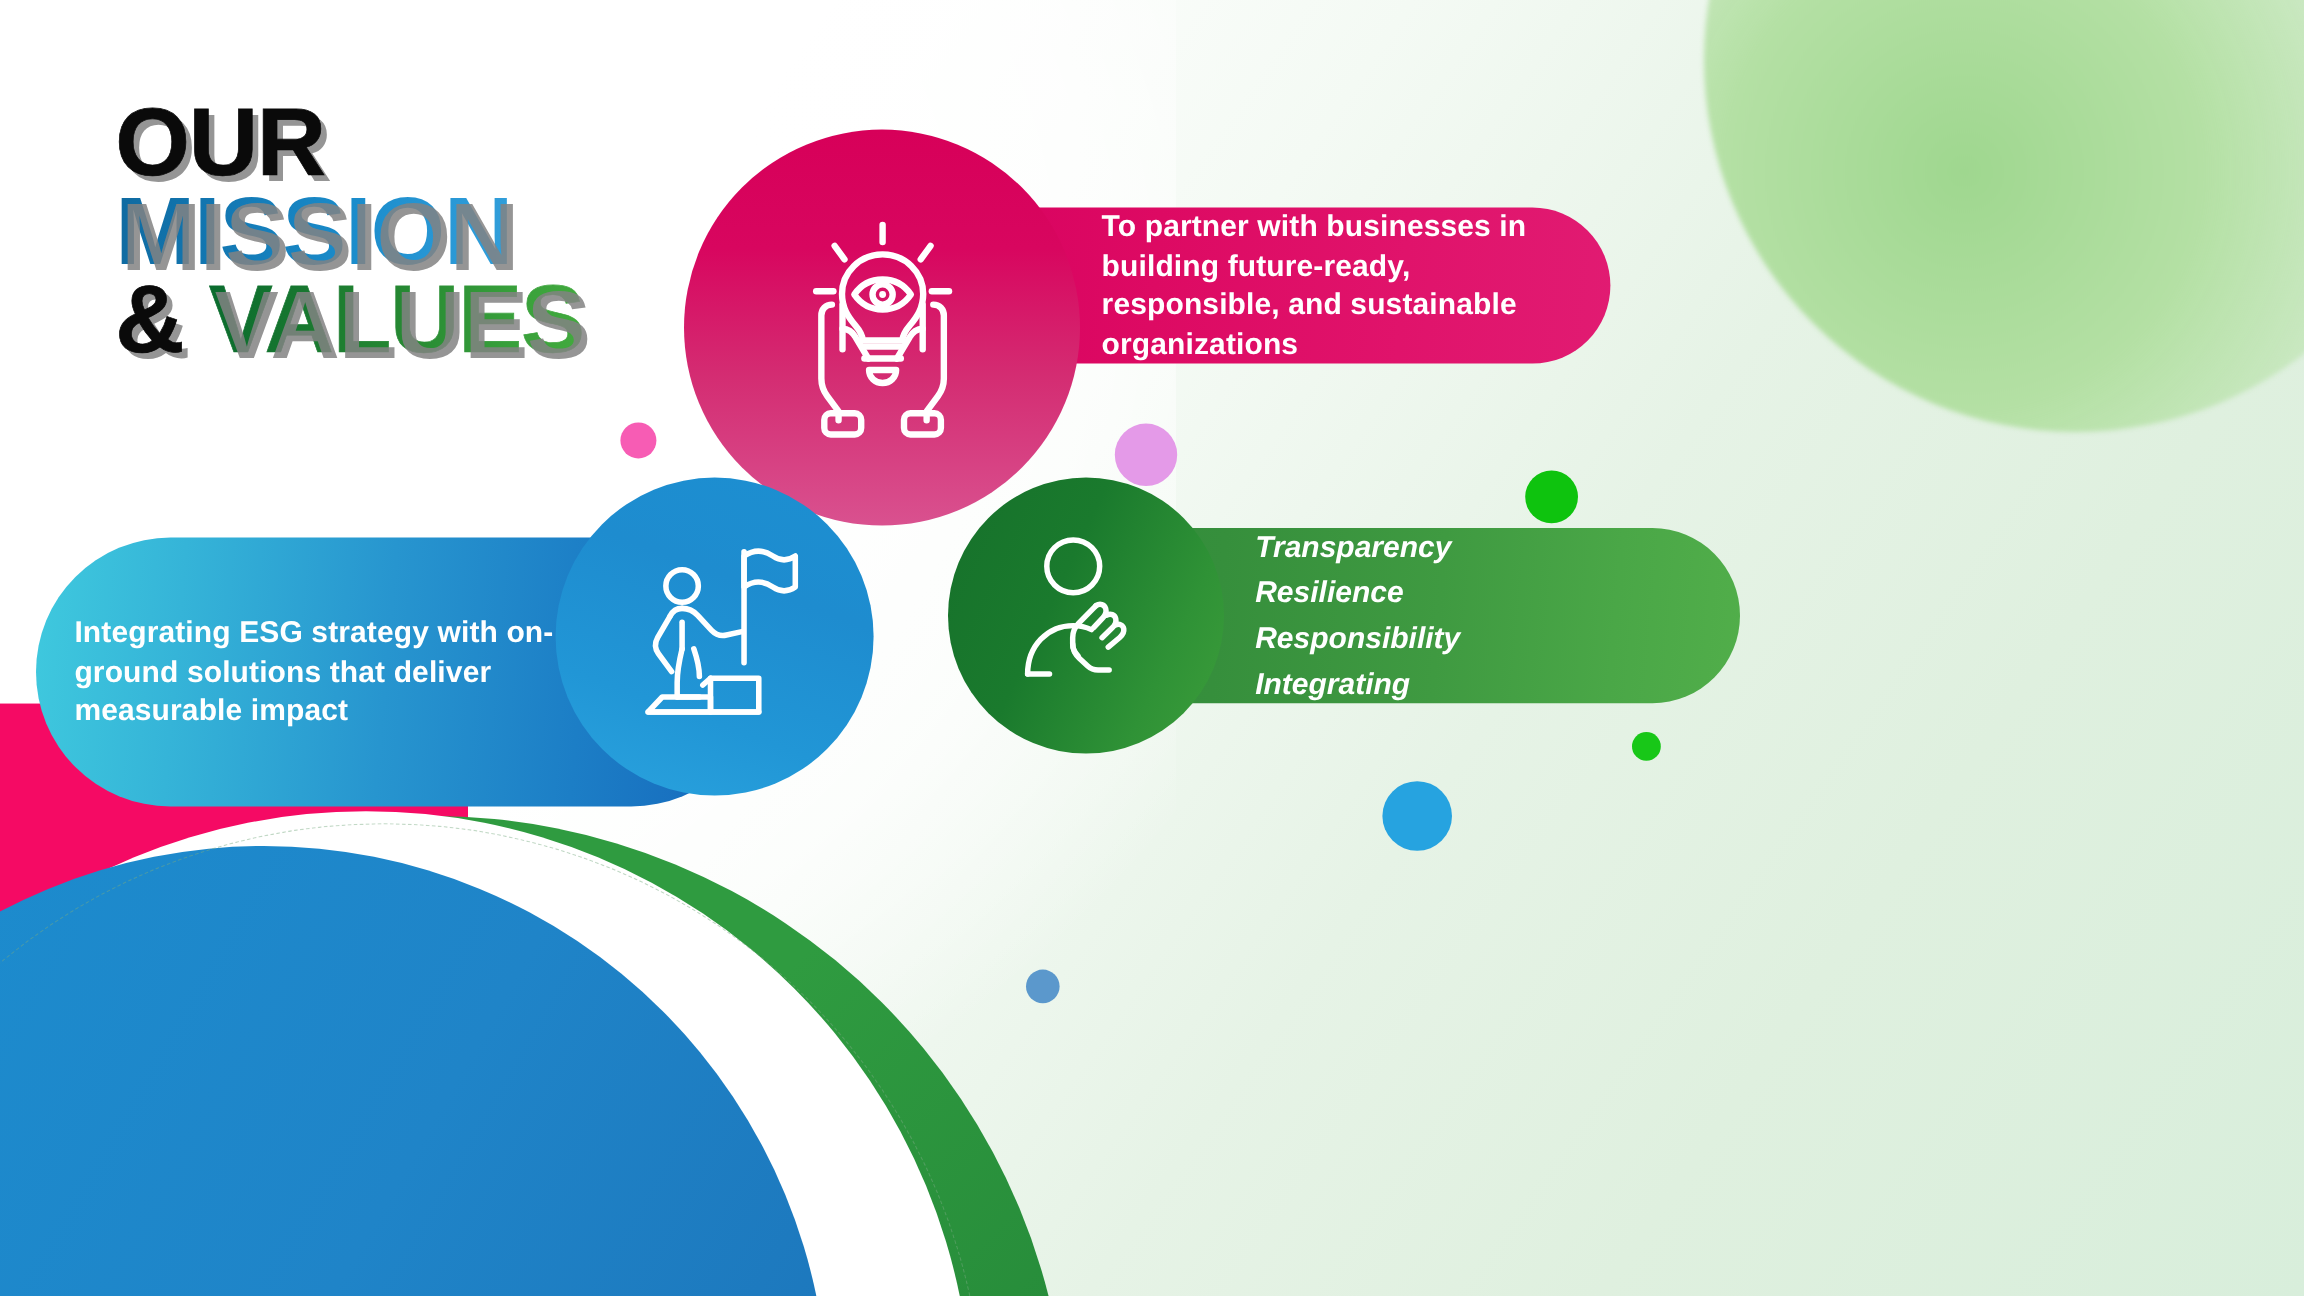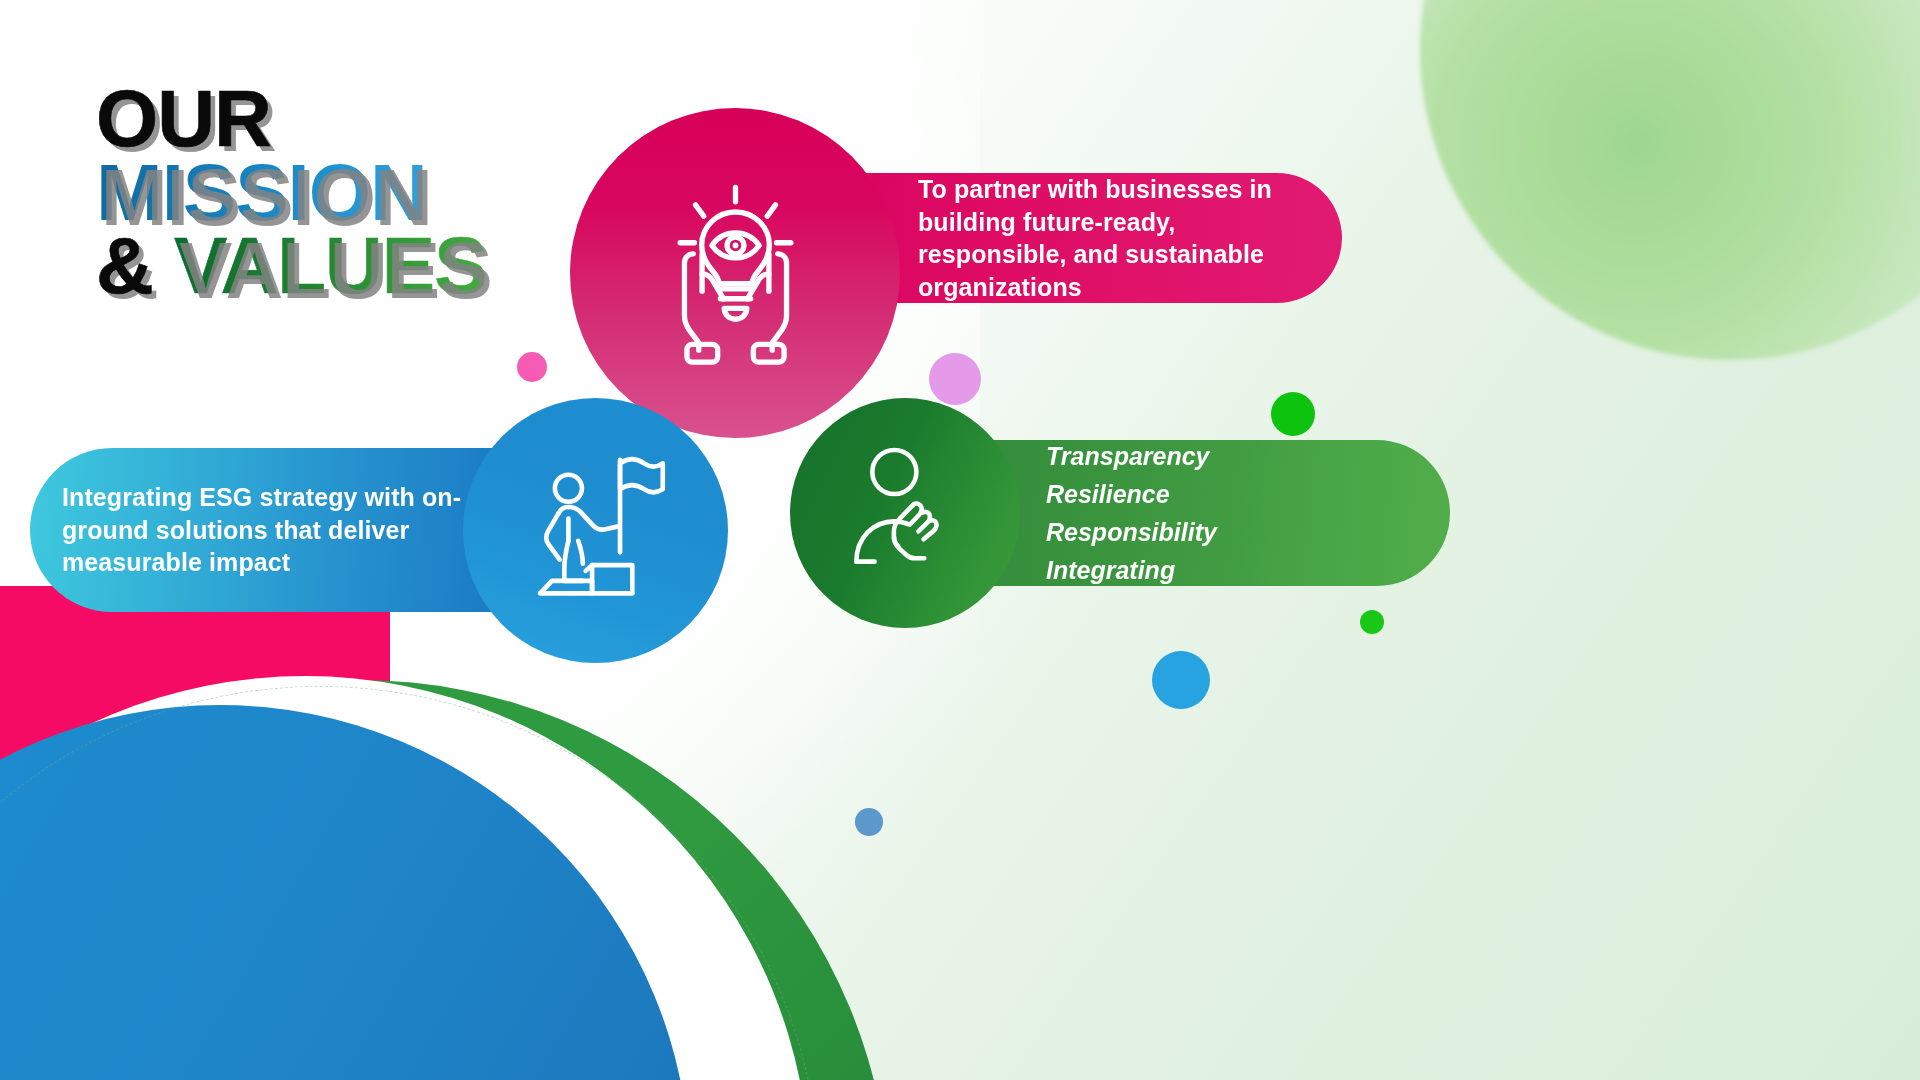--- a/index.html
+++ b/index.html
@@ -141,21 +141,21 @@
     width:330px; height:330px;
     border-radius:50%;
     background:linear-gradient(180deg,#d70059 0%, #d8065f 30%, #d42c72 62%, #d9518f 100%);
     z-index:20;
     display:flex; align-items:center; justify-content:center;
   }
 
   
   #pill-mission{
     left:30px; top:448px;
-    width:608px; height:164px;
+    width:608px; height:224px;
     background:linear-gradient(95deg,#3fc9de 0%, #35b4d8 20%, #2795cf 48%, #1c7ec6 74%, #1566bb 100%);
     padding-left:32px; padding-right:150px;
   }
   #circle-mission{
     position:absolute;
     left:463px; top:398px;
     width:265px; height:265px;
     border-radius:50%;
     background:linear-gradient(200deg,#1c8fd1 0%, #1e8ccf 35%, #2196d6 70%, #2aa3de 100%);
     z-index:20;

